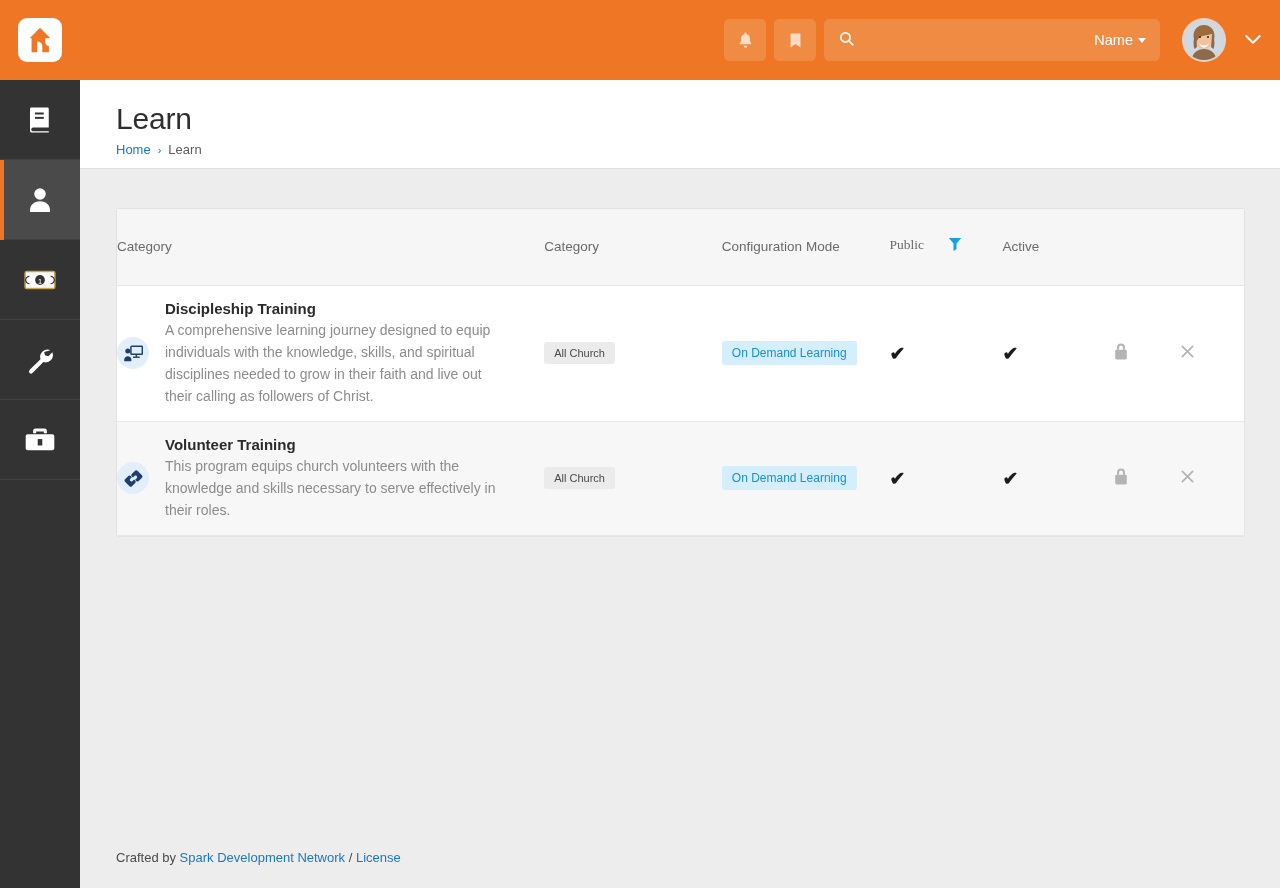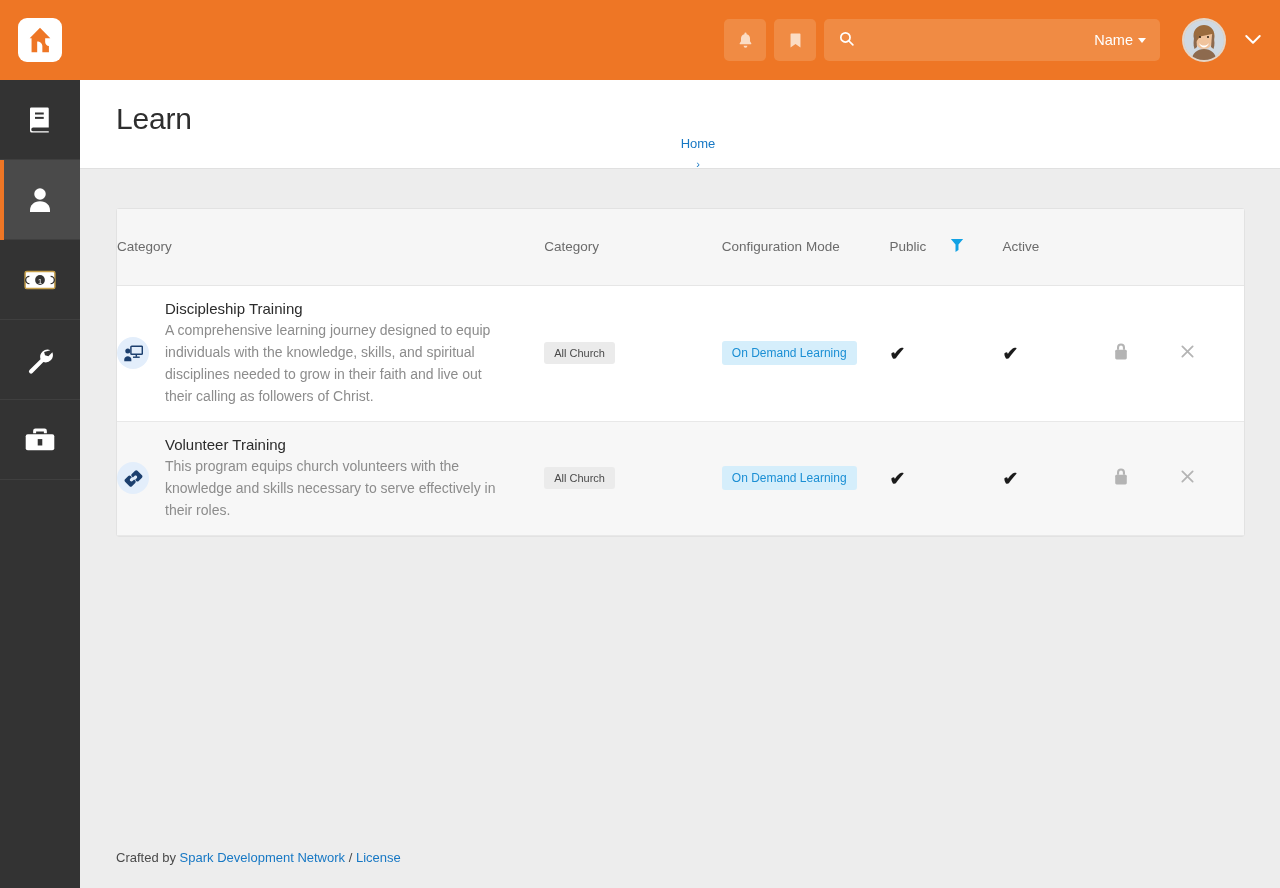--- a/index.html
+++ b/index.html
@@ -91,22 +91,22 @@
     width: 1200px; height: 89px;
     background: #ffffff;
     border-bottom: 1px solid #e0e0e0;
     padding: 22px 0 0 36px;
   }
   .page-title {
     font-size: 30px; font-weight: normal; color: #2e2e2e;
     line-height: 34px; letter-spacing: -0.2px;
   }
   .crumbs {
-    margin-top: 0; font-size: 13px; color: #5c5c5c;
-    display: flex; align-items: center; gap: 7px; flex-direction: column;
+    margin-top: 6px; font-size: 13px; color: #5c5c5c;
+    display: flex; align-items: center; gap: 7px;
   }
   .crumbs a { color: #1778c4; text-decoration: none; cursor: pointer; }
   .crumb-sep { color: #1778c4; font-size: 11px; }
 
   
   .content {
     position: absolute; top: 169px; left: 80px;
     width: 1200px; height: 719px;
     background: #ededed;
   }
@@ -143,38 +143,38 @@
     border-bottom: 1px solid #e6e6e6;
     height: 76px;
   }
   th.c-program { padding-left: 16px; width: 428px; }
   th.c-category { width: 178px; }
   th.c-config   { width: 168px; }
   th.c-public   { width: 113px; }
   th.c-active   { width: 112px; }
   th.c-sec      { width: 66px; }
   th.c-del      { width: 64px; }
-  .th-inline { display: flex; align-items: center; gap: 24px; }
+  .th-inline { display: flex; gap: 24px; font-family: Liberation Serif, serif; }
   .th-2line { line-height: 20px; }
 
   table.grid tbody td {
     font-size: 13.5px; color: #4a4a4a;
     vertical-align: middle; padding: 14px 0;
     border-bottom: 1px solid #e8e8e8;
   }
   tbody tr.row-alt td { background: #f7f7f7; }
   td.c-program { padding-left: 16px; }
 
   .prog-cell { display: flex; align-items: center; gap: 16px; }
   .prog-ic {
     flex: 0 0 32px; width: 32px; height: 32px; border-radius: 50%;
     background: #e3eefb; display: flex;
     align-items: center; justify-content: center;
   }
-  .prog-name { font-size: 15px; color: #2b2b2b; font-weight: normal; margin-bottom: 2px; }
+  .prog-name { font-size: 15px; color: #2b2b2b; font-weight: bold; margin-bottom: 2px; }
   .prog-desc { font-size: 14px; color: #8c8c8c; line-height: 22px; max-width: 340px; }
 
   .badge-gray {
     display: inline-block; background: #ebebeb; color: #4a4a4a;
     font-size: 11px; padding: 5px 10px; border-radius: 3px;
   }
   .badge-blue {
     display: inline-block; background: #d5eefb; color: #1b8fd4;
     font-size: 12px; padding: 5px 10px; border-radius: 3px;
   }

